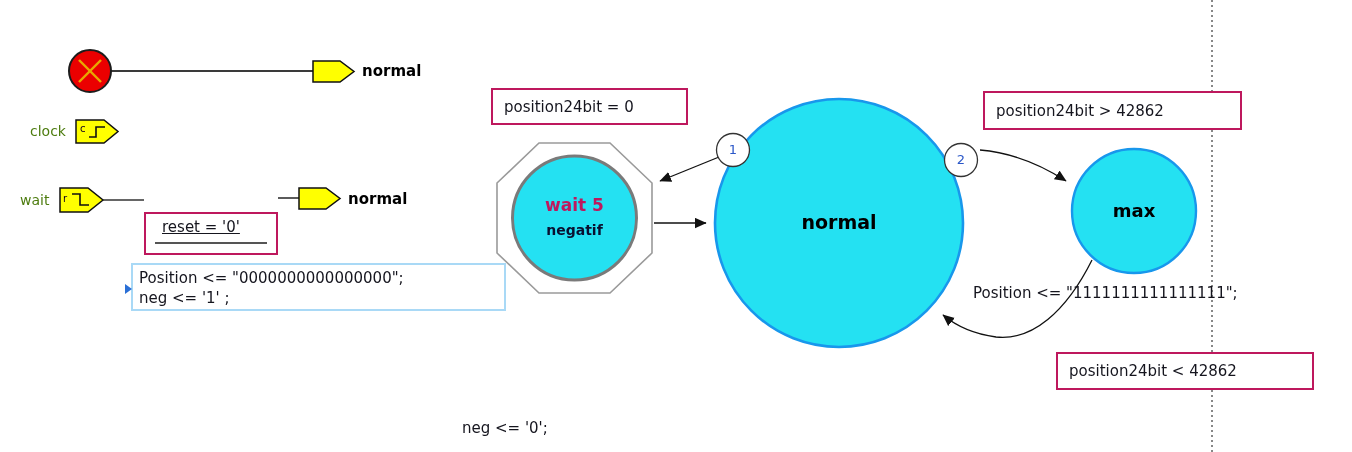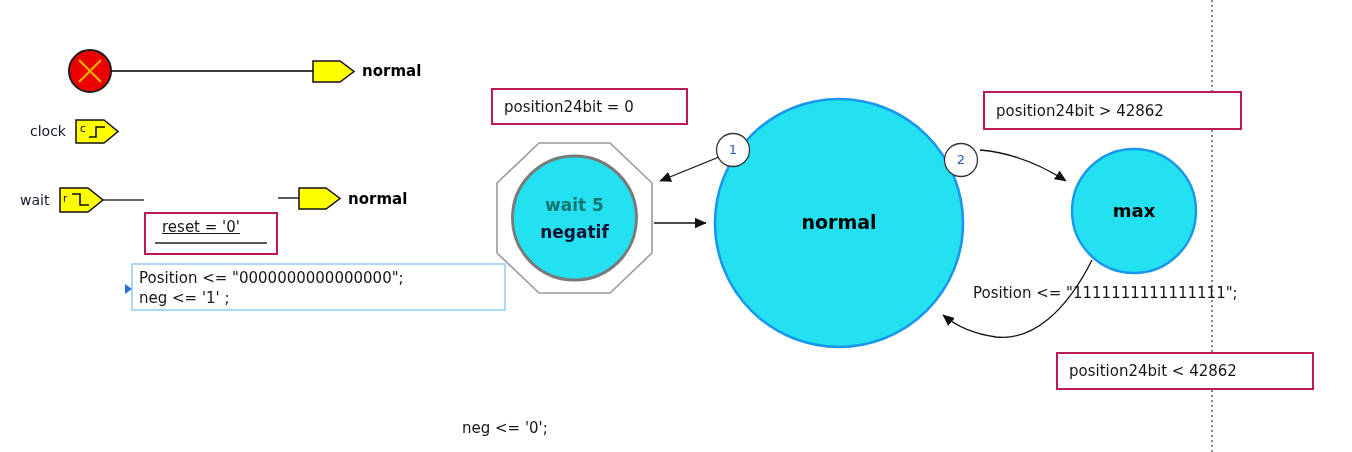--- a/index.html
+++ b/index.html
@@ -1,19 +1,19 @@
 <!DOCTYPE html>
 <html><head>
 <meta charset="utf-8">
 <style>
   html,body{margin:0;padding:0;background:#ffffff;}
   .canvas{position:relative;width:1352px;height:452px;background:#ffffff;overflow:hidden;
           font-family:"DejaVu Sans","Liberation Sans",sans-serif;}
   .canvas svg{position:absolute;left:0;top:0;z-index:1;}
-  .lbl{position:absolute;z-index:2;color:#0f172a;font-size:14px;white-space:pre;}
+  .lbl{position:absolute;z-index:2;color:#4d7c0f;font-size:14px;white-space:pre;}
   .code{font-size:15px;color:#15151e;}
   .bold{font-weight:bold;color:#000;}
   .cond-box{position:absolute;z-index:2;background:#fff;border:2px solid #be185d;
             display:flex;align-items:center;box-sizing:border-box;padding-left:11px;
             font-size:15px;color:#15151e;white-space:pre;}
   .action-box{position:absolute;z-index:2;background:#fff;border:2px solid #a9d9f6;
               box-sizing:border-box;padding:3px 6px;line-height:20px;}
   .action-box .tri{position:absolute;left:-8px;top:19px;width:0;height:0;
                    border-top:5px solid transparent;border-bottom:5px solid transparent;
                    border-left:7px solid #2a6fd6;}
@@ -87,22 +87,22 @@
   <div class="cond-box" style="left:491px;top:88px;width:197px;height:37px;">
     <span>position24bit = 0</span>
   </div>
   <div class="cond-box" style="left:983px;top:91px;width:259px;height:39px;">
     <span>position24bit &gt; 42862</span>
   </div>
   <div class="cond-box" style="left:1056px;top:352px;width:258px;height:38px;">
     <span>position24bit &lt; 42862</span>
   </div>
 
-  <div class="state-lbl" style="left:514px;top:195px;width:121px;font-size:17px;color:#0f766e;">wait 5</div>
-  <div class="state-lbl" style="left:514px;top:222px;width:121px;font-size:17px;color:#0a1030;">negatif</div>
+  <div class="state-lbl" style="left:514px;top:195px;width:121px;font-size:17px;color:#be185d;">wait 5</div>
+  <div class="state-lbl" style="left:514px;top:222px;width:121px;font-size:14px;color:#0a1030;">negatif</div>
   <div class="state-lbl" style="left:769px;top:211px;width:140px;font-size:19px;">normal</div>
   <div class="state-lbl" style="left:1104px;top:200px;width:60px;font-size:18px;">max</div>
 
   <div class="prio" style="left:723px;top:142px;">1</div>
   <div class="prio" style="left:951px;top:152px;">2</div>
 
   <div class="lbl code" style="left:973px;top:284px;">Position &lt;= "1111111111111111";</div>
 
   <div class="lbl code" style="left:462px;top:419px;">neg &lt;= '0';</div>
 

